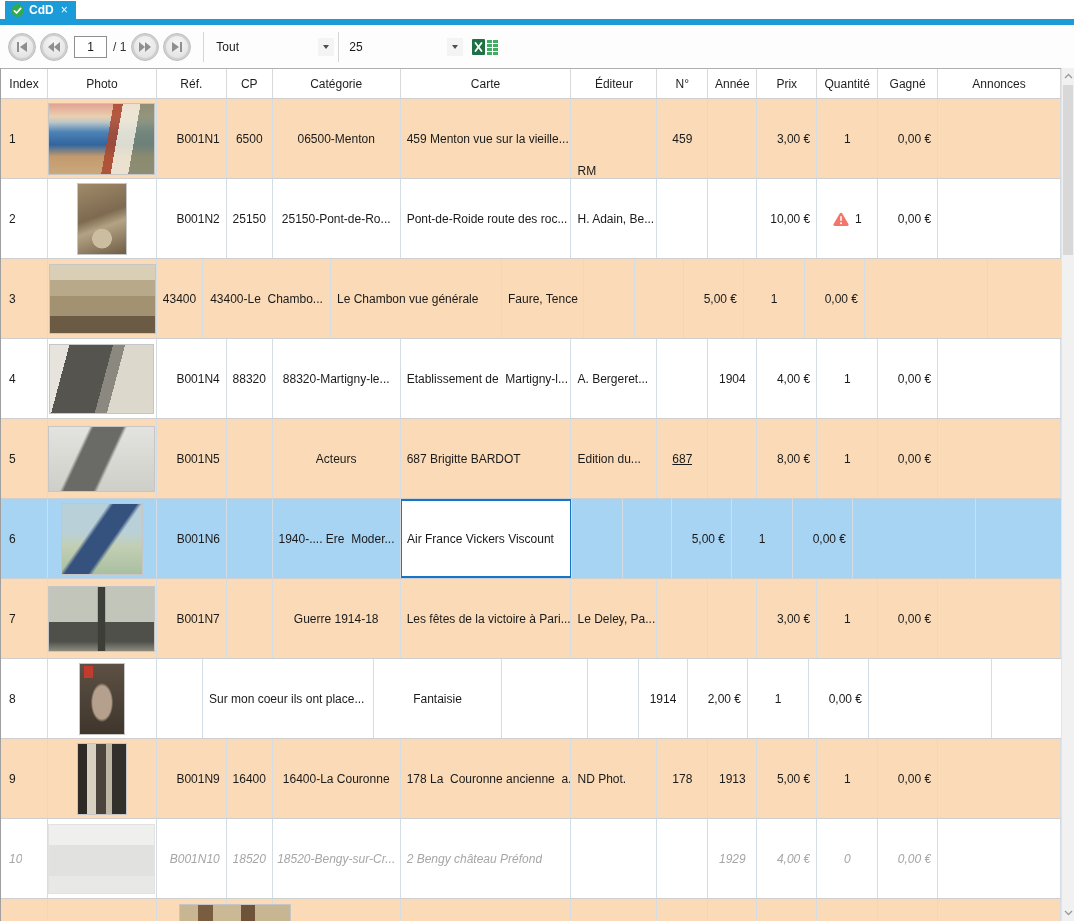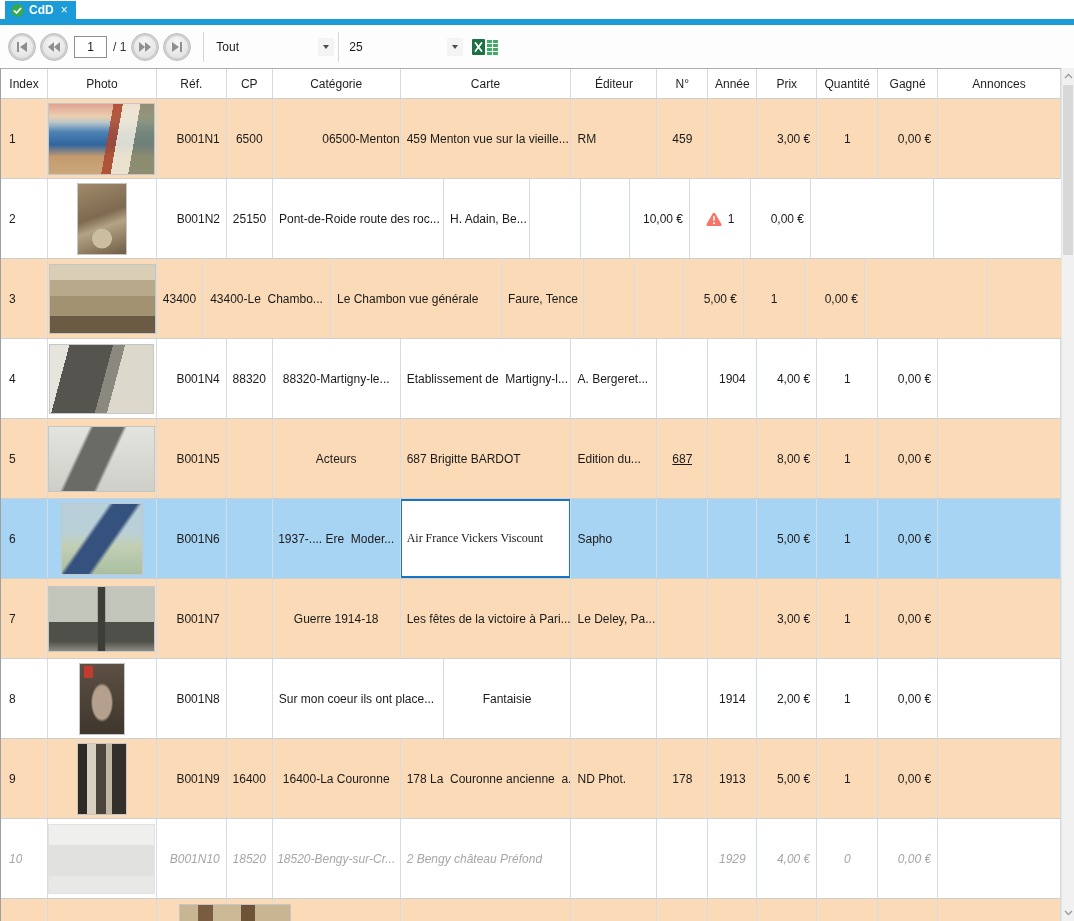--- a/index.html
+++ b/index.html
@@ -49,21 +49,21 @@
   .cell { display:flex; align-items:center; border-right:1px solid #d4dde3; overflow:hidden; position:relative; }
   .cell span { white-space:pre; overflow:hidden; }
   .al-left   { justify-content:flex-start; padding-left:6px; }
   .al-center { justify-content:center; }
   .al-right  { justify-content:flex-end; padding-right:6px; }
   .col-index.al-left { padding-left:8px; }
   .row.muted .cell { color:var(--muted-text); font-style:italic; }
   .row.muted .photo { opacity:.5; }
   .focusbox { position:absolute; left:-1px; top:0; right:-1px; bottom:0; background:#fff;
               border:2px solid var(--focus-border); display:flex; align-items:center; padding-left:5px; z-index:2; }
-  .focusbox span { white-space:pre;font-family:Liberation Serif, serif; }
+  .focusbox span { white-space:pre; }
   .warn-wrap { display:flex; align-items:center; gap:6px; }
 
   
   .photo { border:1px solid #c6c6c6; flex:0 0 auto; }
   .ph1 { width:107px; height:72px; background:
          linear-gradient(100deg, rgba(0,0,0,0) 55%, rgba(170,70,45,.85) 55% 63%, rgba(238,232,216,.9) 63% 78%, rgba(125,135,112,.8) 78%),
          linear-gradient(180deg,#e2a493 0%,#ead0b0 18%,#bcc7c9 26%,#4d83b5 40%,#30659e 58%,#c39a6e 75%,#caa87c 100%); }
   .ph2 { width:50px; height:72px; background:
          radial-gradient(circle at 50% 78%, #cbbd9f 0 16%, rgba(0,0,0,0) 17%),
          linear-gradient(160deg,#a08a6a,#7d6a50 45%,#b3a283 60%,#6f5d45); }
@@ -198,27 +198,27 @@
           </div>
           <div class="cell al-center col-photo" style="width: 109px;">
             <div class="photo ph1"></div>
           </div>
           <div class="cell al-right col-ref" style="width: 70px;">
             <span>B001N1</span>
           </div>
           <div class="cell al-center col-cp" style="width: 46px;">
             <span>6500</span>
           </div>
-          <div class="cell al-center col-categorie" style="width: 128px; justify-content: flex-end;">
+          <div class="cell al-center col-categorie" style="width: 128px;">
             <span>06500-Menton</span>
           </div>
           <div class="cell al-left col-carte" style="width: 171px;">
             <span>459 Menton vue sur la vieille...</span>
           </div>
-          <div class="cell al-left col-editeur" style="width: 86px;">
+          <div class="cell al-left col-editeur" style="width: 86px; align-items: flex-end;">
             <span>RM</span>
           </div>
           <div class="cell al-center col-num" style="width: 51px;">
             <span>459</span>
           </div>
           <div class="cell al-center col-annee" style="width: 49px;">
             <span></span>
           </div>
           <div class="cell al-right col-prix" style="width: 60px;">
             <span>3,00 €</span>
@@ -238,20 +238,23 @@
             <span>2</span>
           </div>
           <div class="cell al-center col-photo" style="width: 109px;">
             <div class="photo ph2"></div>
           </div>
           <div class="cell al-right col-ref" style="width: 70px;">
             <span>B001N2</span>
           </div>
           <div class="cell al-center col-cp" style="width: 46px;">
             <span>25150</span>
+          </div>
+          <div class="cell al-center col-categorie" style="width: 128px;">
+            <span>25150-Pont-de-Ro...</span>
           </div>
           <div class="cell al-left col-carte" style="width: 171px;">
             <span>Pont-de-Roide route des roc...</span>
           </div>
           <div class="cell al-left col-editeur" style="width: 86px;">
             <span>H. Adain, Be...</span>
           </div>
           <div class="cell al-center col-num" style="width: 51px;">
             <span></span>
           </div>
@@ -405,30 +408,27 @@
           <div class="cell al-center col-photo" style="width: 109px;">
             <div class="photo ph6"></div>
           </div>
           <div class="cell al-right col-ref" style="width: 70px;">
             <span>B001N6</span>
           </div>
           <div class="cell al-center col-cp" style="width: 46px;">
             <span></span>
           </div>
           <div class="cell al-center col-categorie" style="width: 128px;">
-            <span>1937-.... Ere  Moder...</span>
+            <span>1940-.... Ere  Moder...</span>
           </div>
           <div class="cell al-left col-carte" style="width: 171px;">
             <div class="focusbox">
               <span>Air France Vickers Viscount</span>
             </div>
           </div>
-          <div class="cell al-left col-editeur" style="width: 86px;">
-            <span>Sapho</span>
-          </div>
           <div class="cell al-center col-num" style="width: 51px;">
             <span></span>
           </div>
           <div class="cell al-center col-annee" style="width: 49px;">
             <span></span>
           </div>
           <div class="cell al-right col-prix" style="width: 60px;">
             <span>5,00 €</span>
           </div>
           <div class="cell al-center col-quantite" style="width: 61px;">
@@ -481,23 +481,20 @@
           <div class="cell al-left col-annonces" style="width: 123px;">
             <span></span>
           </div>
         </div>
         <div class="row white">
           <div class="cell al-left col-index" style="width: 47px;">
             <span>8</span>
           </div>
           <div class="cell al-center col-photo" style="width: 109px;">
             <div class="photo ph8"></div>
-          </div>
-          <div class="cell al-right col-ref" style="width: 70px;">
-            <span>B001N8</span>
           </div>
           <div class="cell al-center col-cp" style="width: 46px;">
             <span></span>
           </div>
           <div class="cell al-left col-carte" style="width: 171px;">
             <span>Sur mon coeur ils ont place...</span>
           </div>
           <div class="cell al-center col-categorie" style="width: 128px;">
             <span>Fantaisie</span>
           </div>

